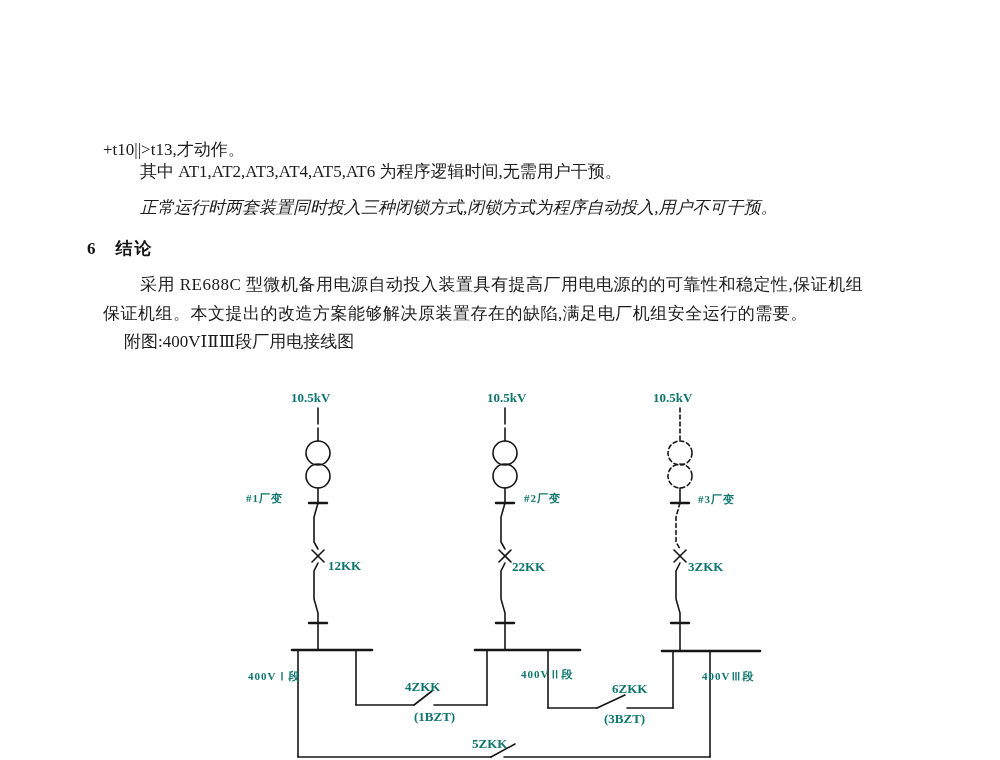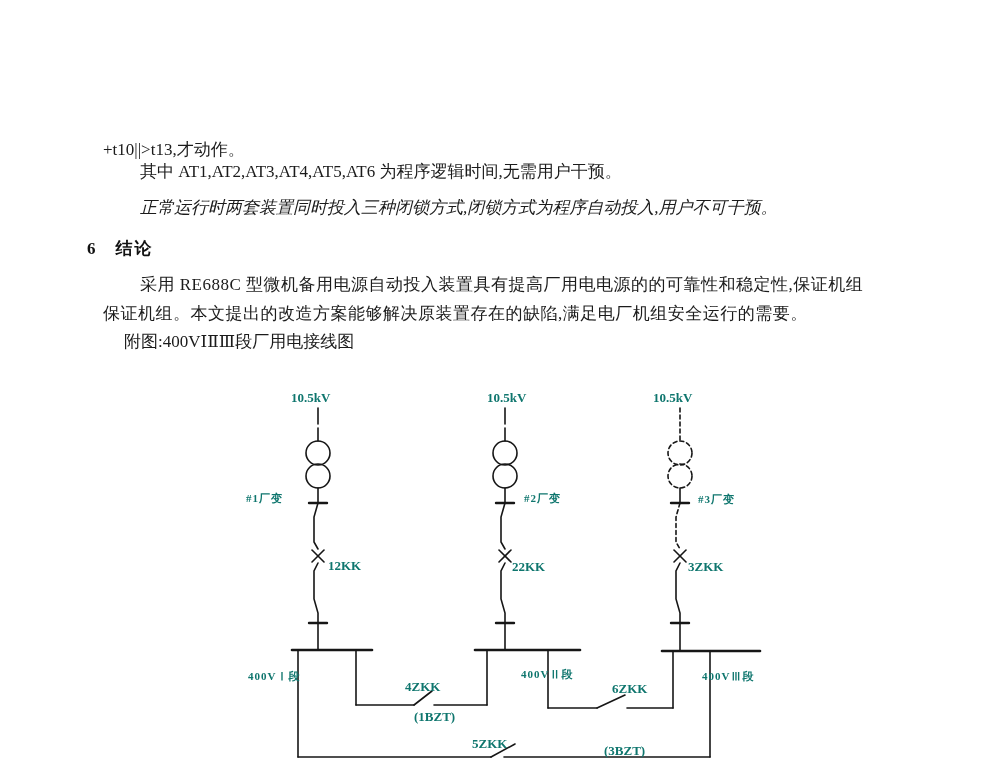--- a/index.html
+++ b/index.html
@@ -135,14 +135,14 @@
 <span class="dlabel" style="left:512px;top:560px;text-align:right;">22KK</span>
 <span class="dlabel" style="left:688px;top:560px;text-align:center;">3ZKK</span>
 
 <span class="dlabel cjk" style="left:248px;top:636px;">400VⅠ段</span>
 <span class="dlabel cjk" style="left:521px;top:634px;">400VⅡ段</span>
 <span class="dlabel cjk" style="left:702px;top:636px;">400VⅢ段</span>
 
 <span class="dlabel" style="left:405px;top:680px;">4ZKK</span>
 <span class="dlabel" style="left:402px;top:710px;margin-left:12px;">(1BZT)</span>
 <span class="dlabel" style="left:612px;top:682px;">6ZKK</span>
-<span class="dlabel" style="left:604px;top:744px;">(3BZT)</span>
+<span class="dlabel" style="left:604px;top:712px;">(3BZT)</span>
 <span class="dlabel" style="left:472px;top:737px;">5ZKK</span>
 
 </body></html>

